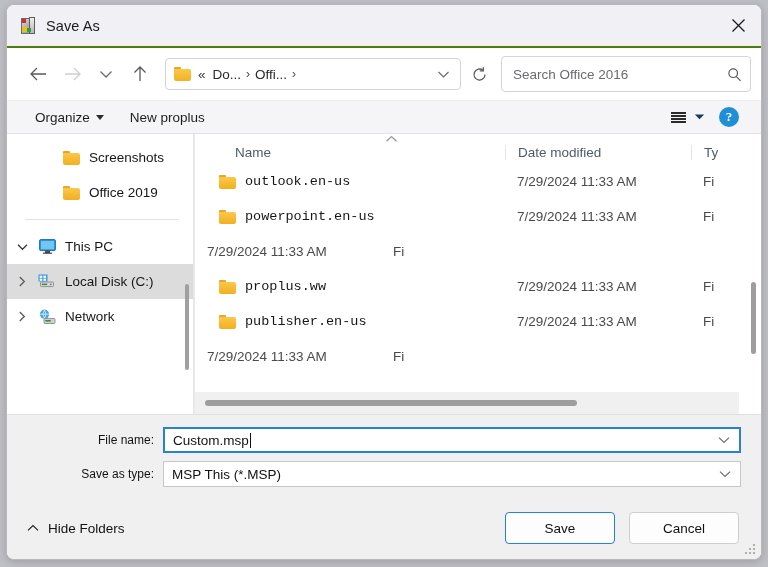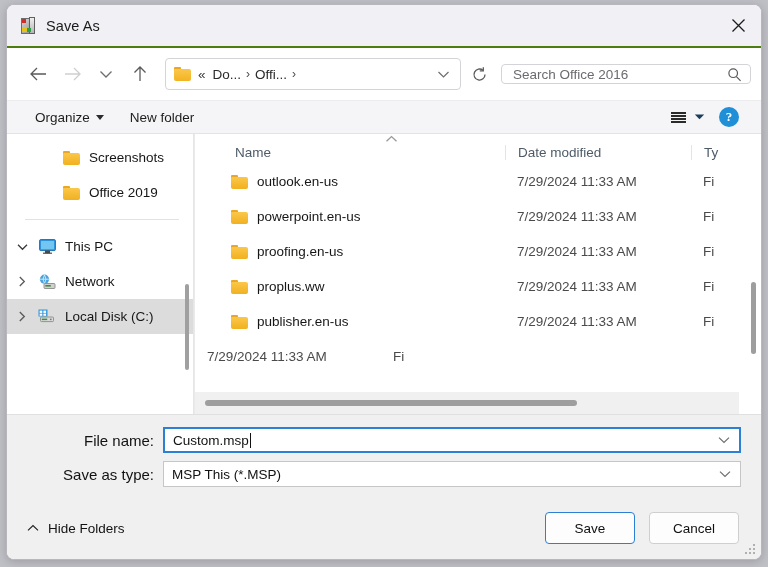--- a/index.html
+++ b/index.html
@@ -144,21 +144,21 @@
   }
   .refreshbtn {
     width: 32px; height: 32px;
     display: flex; align-items: center; justify-content: center;
     flex: 0 0 auto;
     margin-left: 2px;
   }
   .searchbox {
     flex: 0 0 auto;
     width: 250px;
-    height: 20px;
+    height: 36px;
     margin-left: 6px;
     border: 1px solid #d4d4d8;
     border-radius: 4px;
     background: #fff;
     display: flex;
     align-items: center;
     padding: 0 8px 0 11px;
   }
   .search-ph {
     flex: 1 1 auto;
@@ -299,21 +299,21 @@
   .ch-type { flex: 1 1 auto; border-left: 1px solid #e4e4e4; }
   .rows { flex: 1 1 auto; overflow: hidden; }
   .frow {
     height: 35px;
     display: flex;
     align-items: center;
     font-size: 13.5px;
     color: #161616;
     white-space: nowrap;
   }
-  .fr-name { width: 310px; flex: 0 0 auto; display: flex; align-items: center; padding-left: 36px; }
+  .fr-name { width: 310px; flex: 0 0 auto; display: flex; align-items: center; padding-left: 24px; font-family: Liberation Mono, monospace; }
   .fr-name .folder-ico { margin-right: 9px; }
   .fr-date { width: 186px; flex: 0 0 auto; padding-left: 12px; color: #4a4a4a; }
   .fr-type { flex: 1 1 auto; padding-left: 12px; color: #4a4a4a; overflow: hidden; }
   .v-scroll {
     position: absolute;
     right: 5px; top: 148px;
     width: 5px; height: 72px;
     background: #9e9e9e;
     border-radius: 3px;
   }
@@ -343,21 +343,21 @@
     align-items: center;
     height: 26px;
     margin-bottom: 8px;
   }
   .frow-field:last-child { margin-bottom: 0; }
   .flabel {
     width: 136px;
     flex: 0 0 auto;
     text-align: right;
     padding-right: 9px;
-    font-size: 15px;
+    font-size: 12px;
     color: #121212;
   }
   .fcombo {
     flex: 1 1 auto;
     height: 26px;
     background: #ffffff;
     border: 1px solid #c6c6c6;
     display: flex;
     align-items: center;
     padding-left: 8px;
@@ -396,21 +396,21 @@
   }
   .hidefolders {
     display: flex;
     align-items: center;
     gap: 9px;
     font-size: 13.5px;
     color: #121212;
   }
   .foot-spacer { flex: 1 1 auto; }
   .btn {
-    width: 90px;
+    width: 110px;
     height: 32px;
     border-radius: 4px;
     background: #fdfdfd;
     border: 1px solid #cfcfcf;
     font-size: 13.5px;
     color: #111;
     display: flex;
     align-items: center;
     justify-content: center;
     margin-left: 14px;
@@ -506,21 +506,21 @@
         </svg>
       </div>
     </div>
 
     <div class="cmdrow">
       <div class="cmd-item">
         <span>Organize</span>
         <span class="cmd-caret"></span>
       </div>
       <div class="cmd-item">
-        <span>New folder</span>
+        <span>New proplus</span>
       </div>
       <div class="cmd-spacer"></div>
       <div class="viewbtn">
         <span class="hamburger">
           <i></i>
             <i></i>
             <i></i>
             <i></i>
         </span>
         <svg width="11" height="8" viewBox="0 0 11 8">
@@ -570,56 +570,56 @@
             <svg width="17" height="15" viewBox="0 0 17 15">
               <rect x="0.6" y="0.6" width="15.8" height="11" rx="1.2" fill="#2f97e0" stroke="#1f6fae" stroke-width="1"></rect>
               <rect x="2" y="2" width="13" height="8.2" fill="#73c6f2"></rect>
               <rect x="6" y="11.6" width="5" height="2.6" fill="#4a4a4a"></rect>
               <rect x="4" y="13.6" width="9" height="1.2" fill="#4a4a4a"></rect>
             </svg>
           </div>
           <span>This PC</span>
         </div>
 
-        <div class="sb-item">
-          <div class="sb-chevspot">
-            <svg width="8" height="11" viewBox="0 0 8 11">
-              <path d="M1.8 1 L6.3 5.5 L1.8 10" stroke="#5a5a5a" stroke-width="1.3" fill="none"></path>
-            </svg>
-          </div>
-          <div class="sb-icon">
-            <svg width="18" height="16" viewBox="0 0 18 16">
-              <circle cx="6.5" cy="5.2" r="4.6" fill="#4aa3dd"></circle>
-              <path d="M2 5.2 h9 M6.5 0.8 q3 4.4 0 8.8 M6.5 0.8 q-3 4.4 0 8.8" stroke="#e8f4fc" stroke-width="0.8" fill="none"></path>
-              <rect x="6" y="9.5" width="11" height="5" rx="1" fill="#d0d0d0" stroke="#8a8a8a" stroke-width="0.9"></rect>
-              <rect x="7.3" y="11" width="5.5" height="1.6" fill="#3c8f3c"></rect>
-            </svg>
-          </div>
-          <span>Network</span>
-        </div>
-
         <div class="sb-item selected">
           <div class="sb-chevspot">
             <svg width="8" height="11" viewBox="0 0 8 11">
               <path d="M1.8 1 L6.3 5.5 L1.8 10" stroke="#5a5a5a" stroke-width="1.3" fill="none"></path>
             </svg>
           </div>
           <div class="sb-icon">
             <svg width="18" height="15" viewBox="0 0 18 15">
               <rect x="0.5" y="0.5" width="9" height="7" fill="#2f97e0"></rect>
               <rect x="1.6" y="1.6" width="2.7" height="2.3" fill="#ffffff"></rect>
               <rect x="5.4" y="1.6" width="2.7" height="2.3" fill="#ffffff"></rect>
               <rect x="1.6" y="4.6" width="2.7" height="2.2" fill="#ffffff"></rect>
               <rect x="5.4" y="4.6" width="2.7" height="2.2" fill="#ffffff"></rect>
               <rect x="2.5" y="8" width="13" height="4.6" rx="1" fill="#d9d9d9" stroke="#8a8a8a" stroke-width="0.9"></rect>
               <rect x="3.8" y="9.6" width="5.4" height="1.5" fill="#3c8f3c"></rect>
               <circle cx="12.8" cy="10.3" r="0.9" fill="#777"></circle>
             </svg>
           </div>
           <span>Local Disk (C:)</span>
+        </div>
+
+        <div class="sb-item">
+          <div class="sb-chevspot">
+            <svg width="8" height="11" viewBox="0 0 8 11">
+              <path d="M1.8 1 L6.3 5.5 L1.8 10" stroke="#5a5a5a" stroke-width="1.3" fill="none"></path>
+            </svg>
+          </div>
+          <div class="sb-icon">
+            <svg width="18" height="16" viewBox="0 0 18 16">
+              <circle cx="6.5" cy="5.2" r="4.6" fill="#4aa3dd"></circle>
+              <path d="M2 5.2 h9 M6.5 0.8 q3 4.4 0 8.8 M6.5 0.8 q-3 4.4 0 8.8" stroke="#e8f4fc" stroke-width="0.8" fill="none"></path>
+              <rect x="6" y="9.5" width="11" height="5" rx="1" fill="#d0d0d0" stroke="#8a8a8a" stroke-width="0.9"></rect>
+              <rect x="7.3" y="11" width="5.5" height="1.6" fill="#3c8f3c"></rect>
+            </svg>
+          </div>
+          <span>Network</span>
         </div>
 
         <div class="sb-scroll"></div>
       </div>
 
       <div class="sb-divider"></div>
 
       <div class="filepane">
         <div class="colhead">
           <div class="sortmark">
@@ -649,27 +649,20 @@
               <div class="folder-ico">
                   <div class="tab"></div>
                   <div class="bd"></div>
                 </div>
               <span>powerpoint.en-us</span>
             </div>
             <div class="fr-date">7/29/2024 11:33 AM</div>
             <div class="fr-type">Fi</div>
           </div>
           <div class="frow">
-            <div class="fr-name">
-              <div class="folder-ico">
-                  <div class="tab"></div>
-                  <div class="bd"></div>
-                </div>
-              <span>proofing.en-us</span>
-            </div>
             <div class="fr-date">7/29/2024 11:33 AM</div>
             <div class="fr-type">Fi</div>
           </div>
           <div class="frow">
             <div class="fr-name">
               <div class="folder-ico">
                   <div class="tab"></div>
                   <div class="bd"></div>
                 </div>
               <span>proplus.ww</span>

